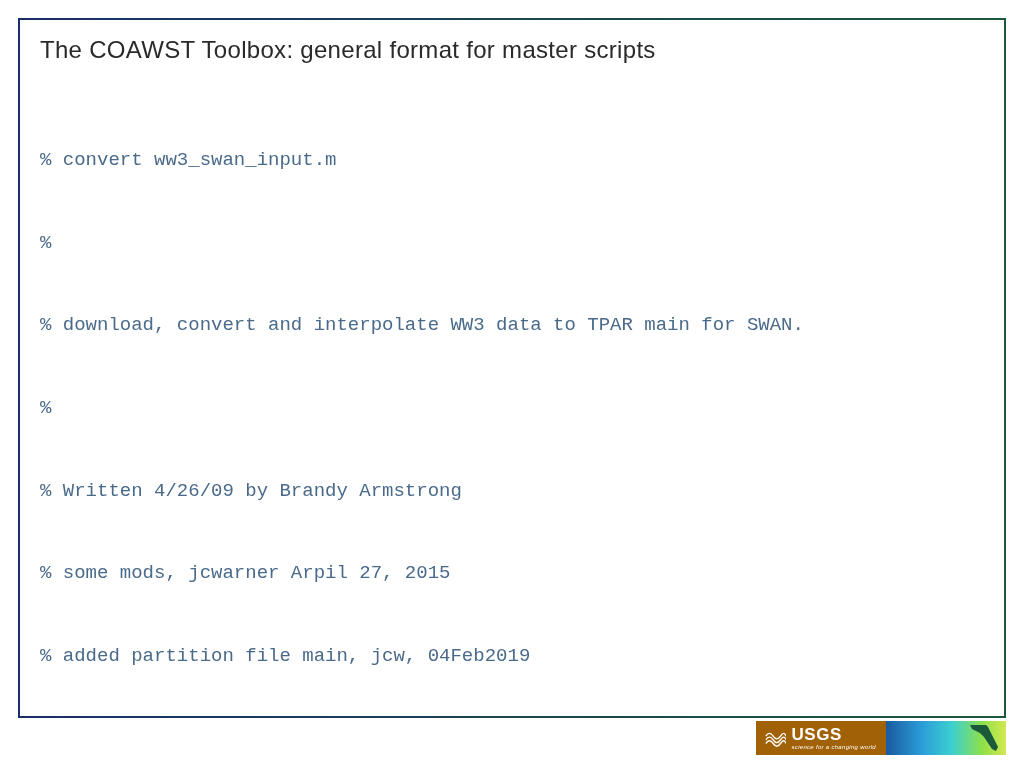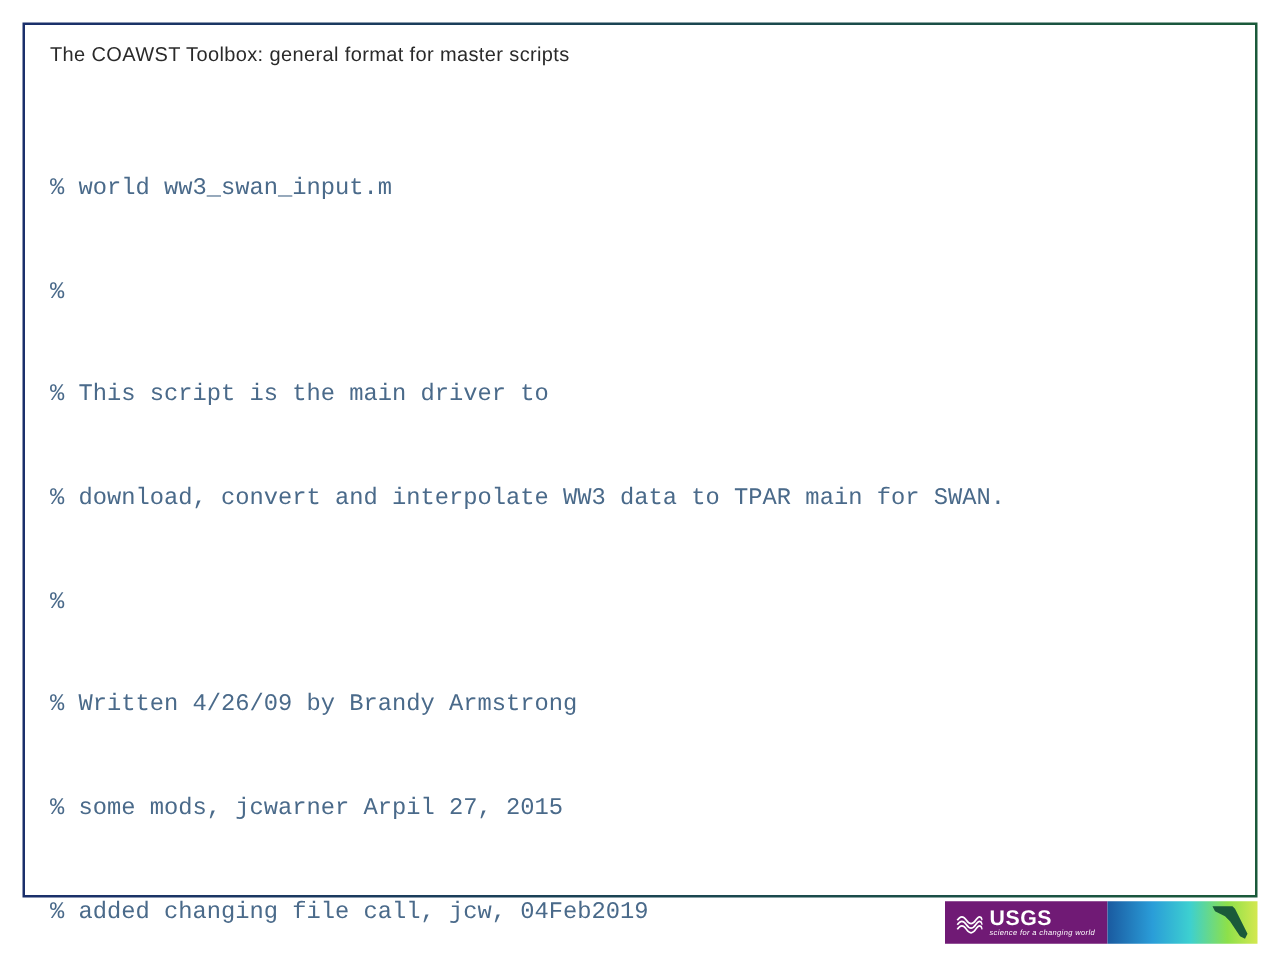--- a/index.html
+++ b/index.html
@@ -18,21 +18,21 @@
       position: absolute;
       top: 18px;
       left: 18px;
       right: 18px;
       bottom: 50px;
       border: 2px solid;
       border-image: linear-gradient(90deg, #1a2f6b 0%, #1a5a3a 100%) 1;
       padding: 16px 20px;
     }
     .title {
-      font-size: 16px;
+      font-size: 24px;
       color: #2a2a2a;
       font-weight: normal;
       margin-bottom: 28px;
       letter-spacing: 0.3px;
     }
     .code-block {
       font-family: "Courier New", Courier, monospace;
       font-size: 19px;
       color: #4a6a8a;
       line-height: 1.45;
@@ -45,21 +45,21 @@
       position: absolute;
       bottom: 12px;
       right: 18px;
       display: flex;
       align-items: center;
       height: 36px;
     }
     .usgs-badge {
       display: flex;
       align-items: center;
-      background: #701a75;
+      background: #a16207;
       color: white;
       padding: 4px 10px 4px 8px;
       height: 34px;
     }
     .usgs-wave {
       width: 22px;
       height: 22px;
       margin-right: 6px;
       position: relative;
     }
@@ -96,28 +96,27 @@
       width: 40px;
       height: 34px;
     }
   </style>
 </head>
 <body>
 
 <div class="frame">
   <h1 class="title">The COAWST Toolbox: general format for master scripts</h1>
   <div class="code-block">
-    <span class="code-line">% world ww3_swan_input.m</span>
+    <span class="code-line">% convert ww3_swan_input.m</span>
     <span class="code-line">%</span>
-    <span class="code-line">% This script is the main driver to</span>
     <span class="code-line">% download, convert and interpolate WW3 data to TPAR main for SWAN.</span>
     <span class="code-line">%</span>
     <span class="code-line">% Written 4/26/09 by Brandy Armstrong</span>
     <span class="code-line">% some mods, jcwarner Arpil 27, 2015</span>
-    <span class="code-line">% added changing file call, jcw, 04Feb2019</span>
+    <span class="code-line">% added partition file main, jcw, 04Feb2019</span>
     
     
     
   </div>
 </div>
 
 <div class="footer">
   <div class="usgs-badge">
     <div class="usgs-wave">
       <svg viewBox="0 0 24 24">

